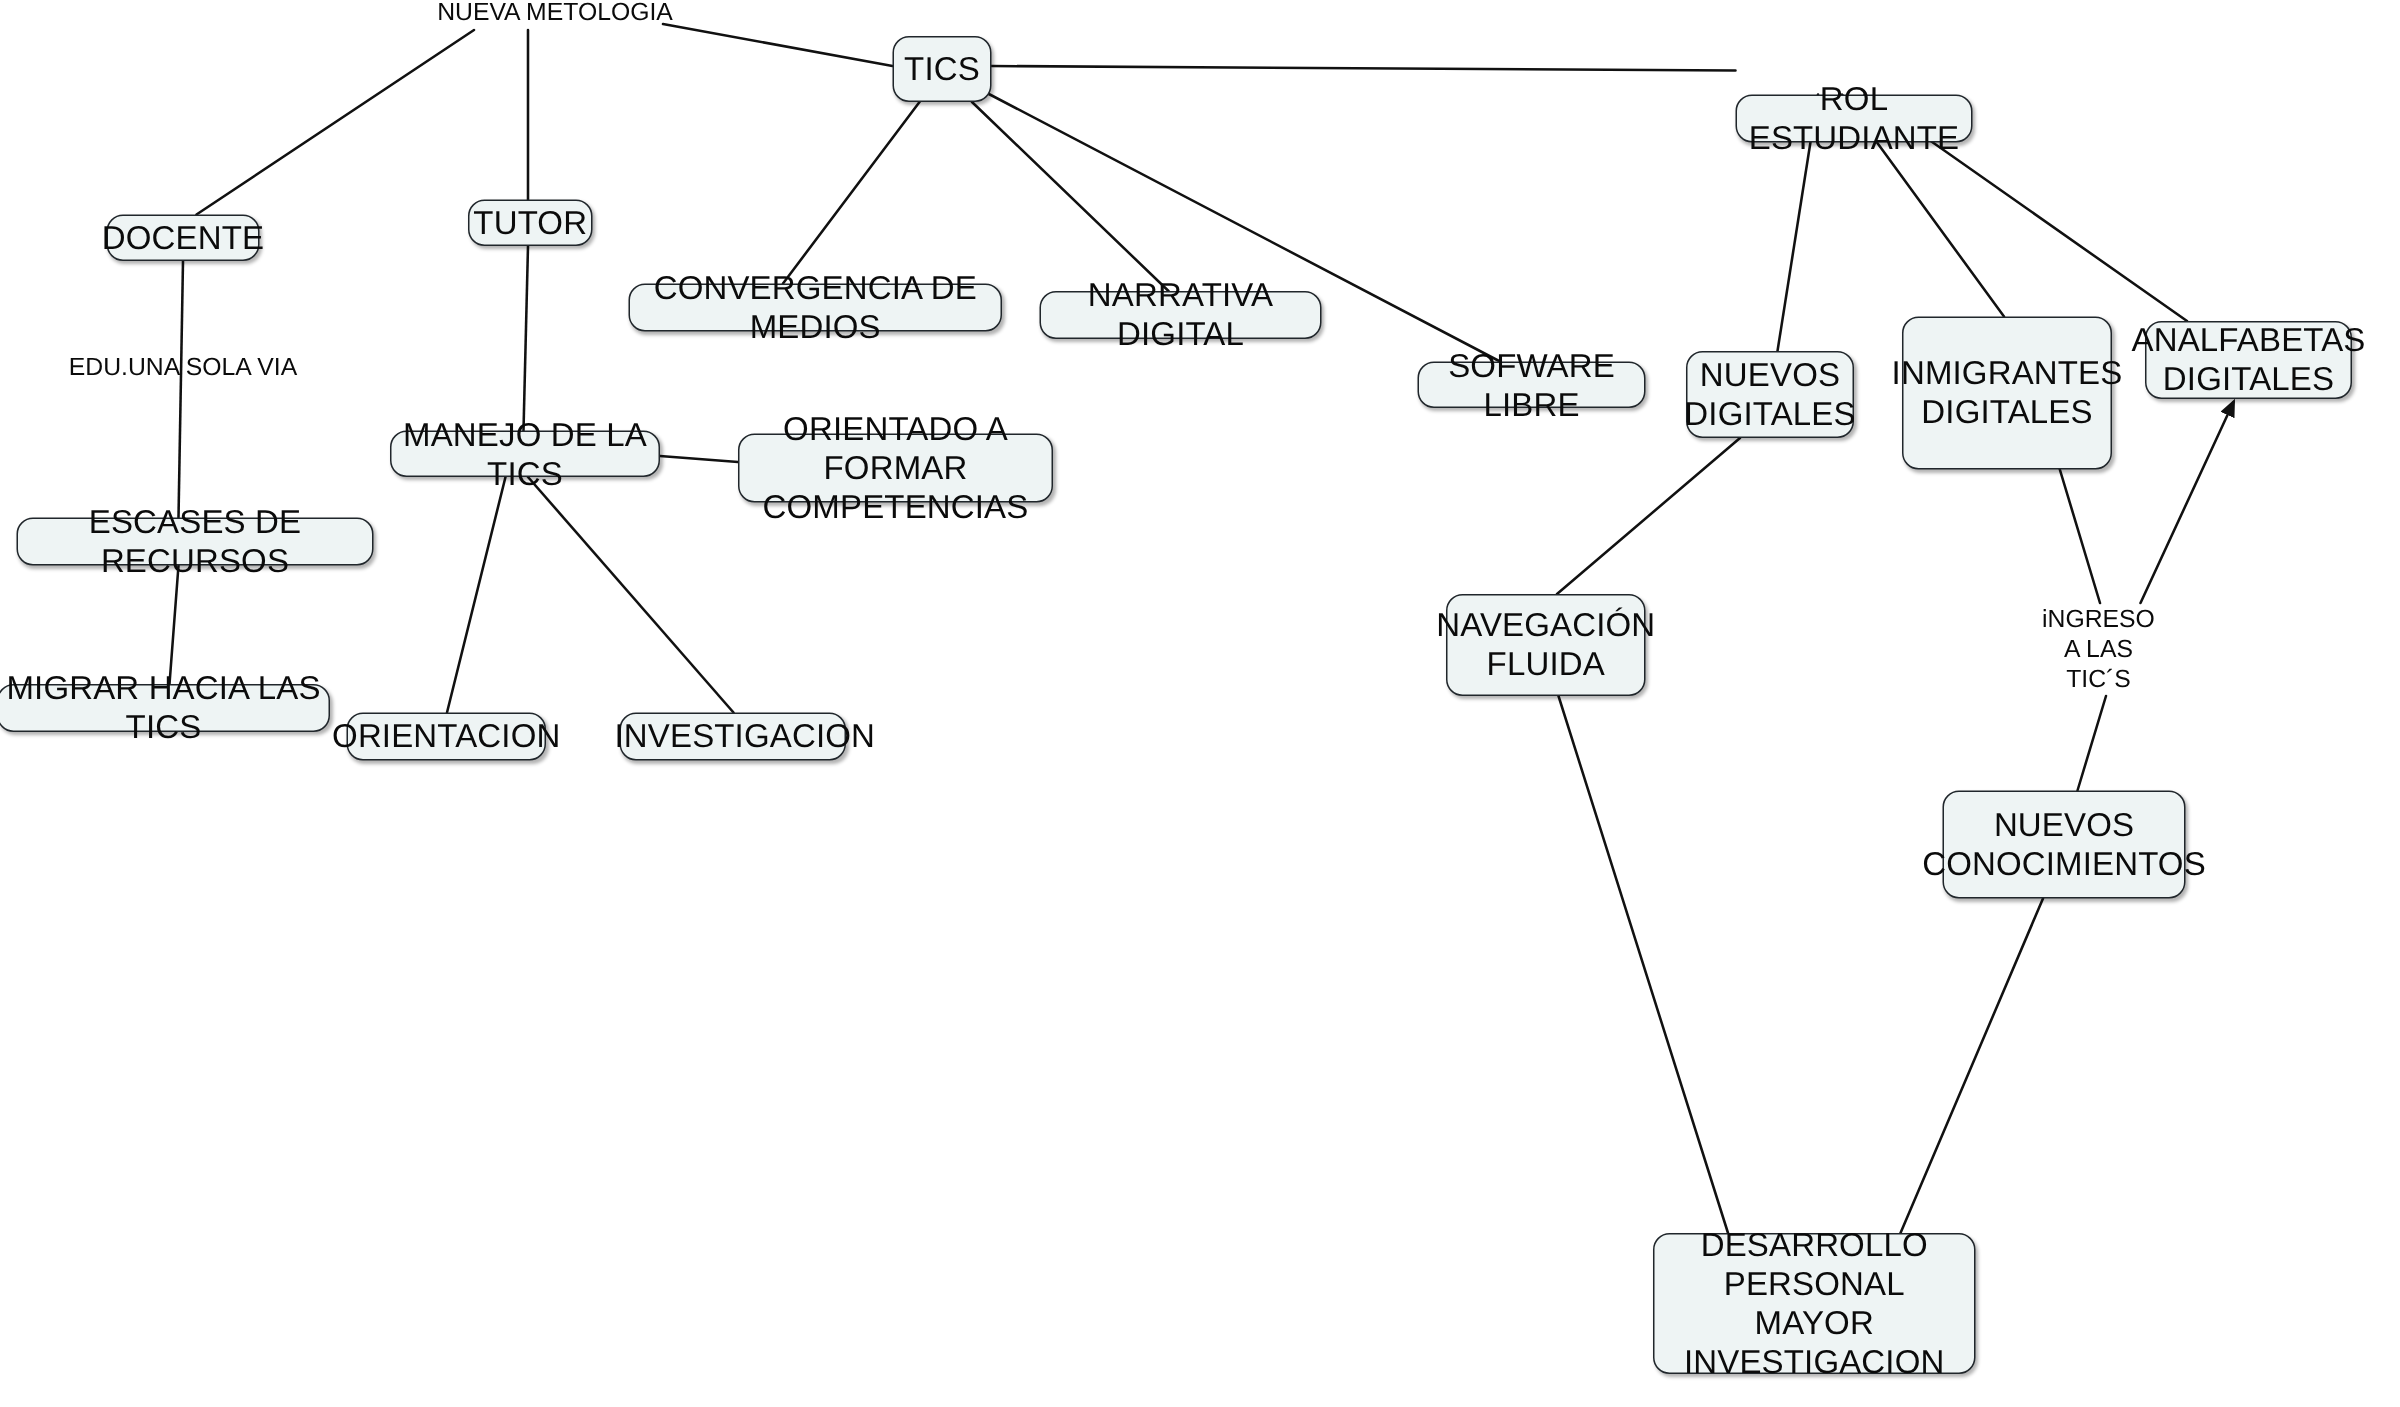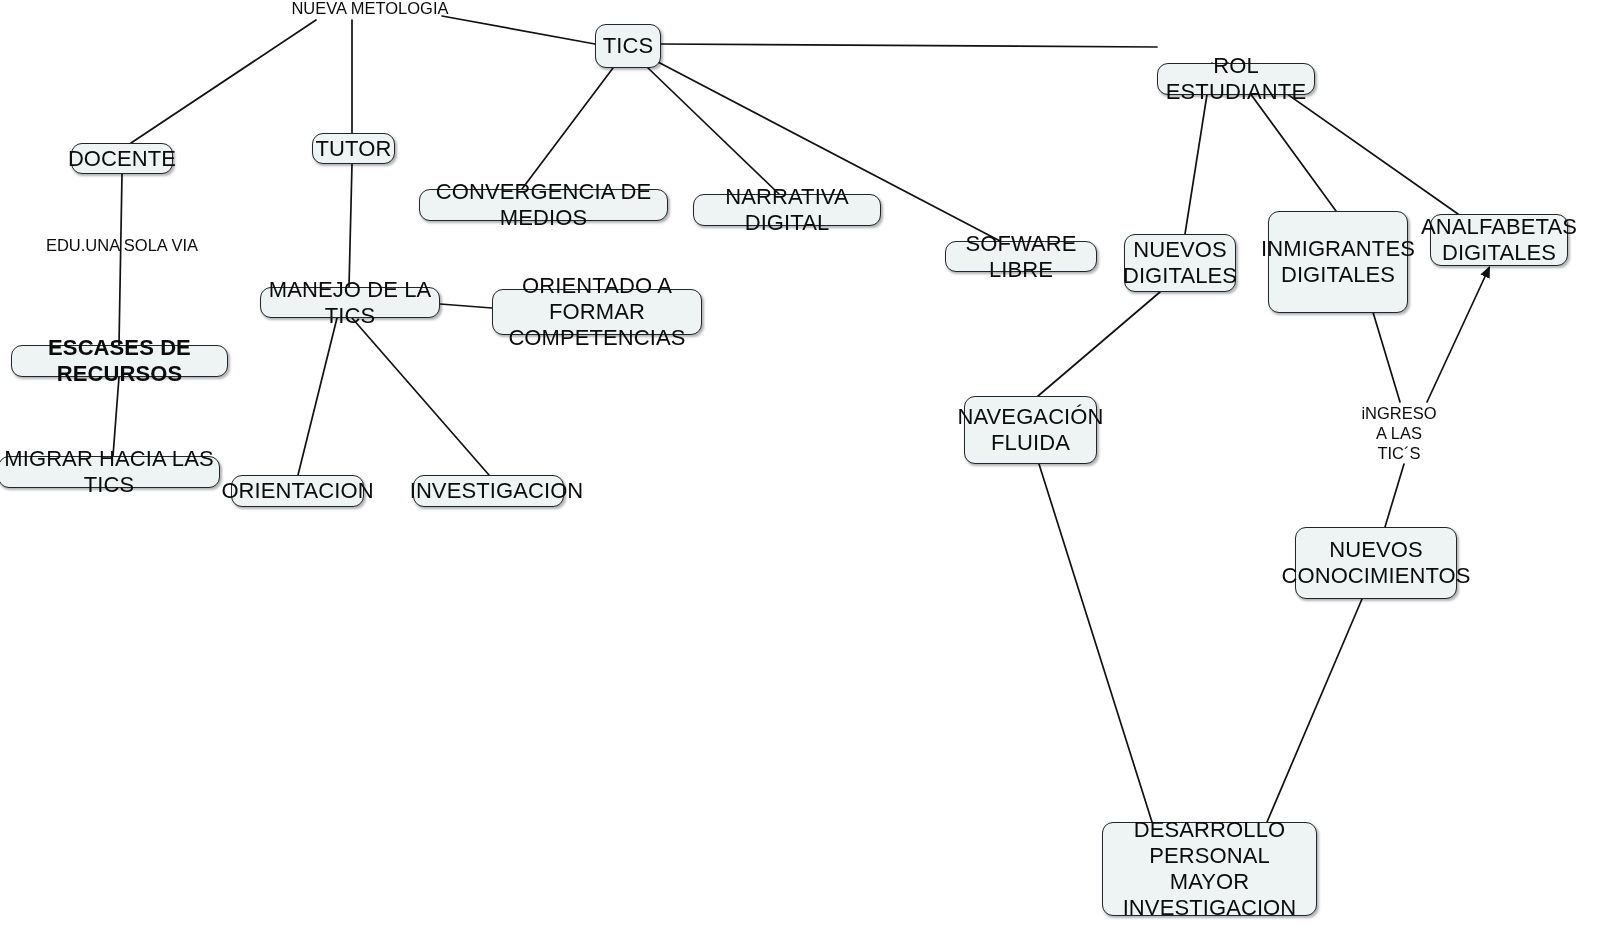--- a/index.html
+++ b/index.html
@@ -103,21 +103,21 @@
       <div class="node" style="left: 419px; top: 189px; width: 249px; height: 32px;">CONVERGENCIA DE MEDIOS</div>
       <div class="node" style="left: 693px; top: 194px; width: 188px; height: 32px;">NARRATIVA DIGITAL</div>
       <div class="node" style="left: 945px; top: 241px; width: 152px; height: 31px;">SOFWARE LIBRE</div>
       <div class="node" style="left: 1124px; top: 234px; width: 112px; height: 58px;">NUEVOS
 DIGITALES</div>
       <div class="node" style="left: 1268px; top: 211px; width: 140px; height: 102px;">INMIGRANTES
 DIGITALES</div>
       <div class="node" style="left: 1430px; top: 214px; width: 138px; height: 52px;">ANALFABETAS
 DIGITALES</div>
       <div class="label" style="left: 38px; top: 233px; width: 168px; height: 24px;">EDU.UNA SOLA VIA</div>
-      <div class="node" style="left: 11px; top: 345px; width: 217px; height: 32px; font-weight: bold;">ESCASES DE RECURSOS</div>
+      <div class="node" style="left: 11px; top: 345px; width: 238px; height: 32px;">ESCASES DE RECURSOS</div>
       <div class="node" style="left: -2px; top: 456px; width: 222px; height: 32px;">MIGRAR HACIA LAS TICS</div>
       <div class="node" style="left: 260px; top: 287px; width: 180px; height: 31px;">MANEJO DE LA TICS</div>
       <div class="node" style="left: 492px; top: 289px; width: 210px; height: 46px;">ORIENTADO A FORMAR
 COMPETENCIAS</div>
       <div class="node" style="left: 231px; top: 475px; width: 133px; height: 32px;">ORIENTACION</div>
       <div class="node" style="left: 413px; top: 475px; width: 151px; height: 32px; padding-left: 16px;">INVESTIGACION</div>
       <div class="node" style="left: 964px; top: 396px; width: 133px; height: 68px;">NAVEGACIÓN
 FLUIDA</div>
       <div class="label" style="left: 1350px; top: 402px; width: 98px; height: 62px;">iNGRESO
 A LAS

